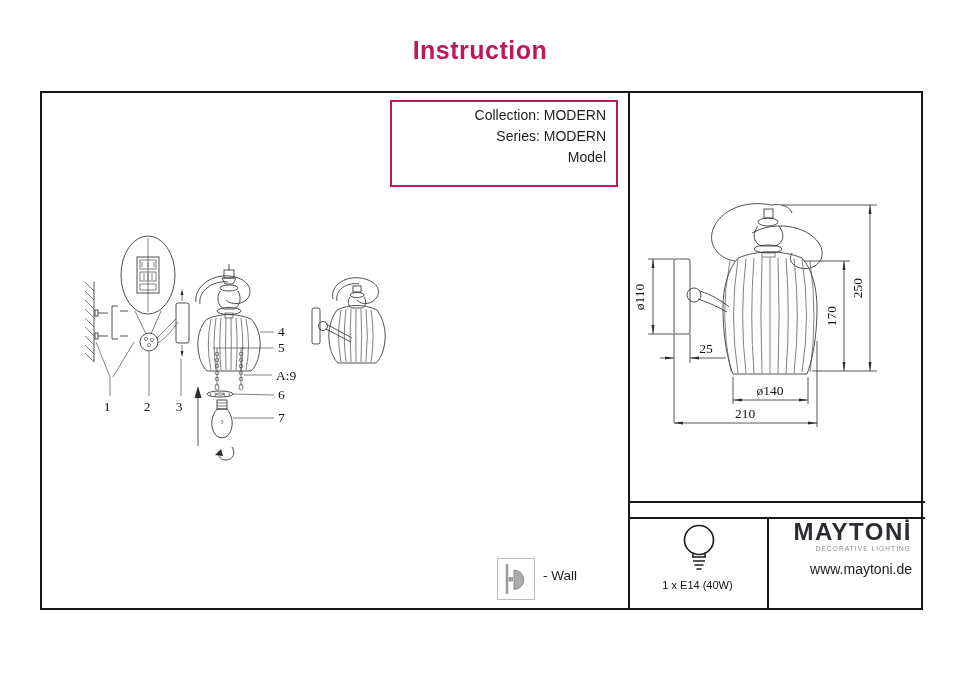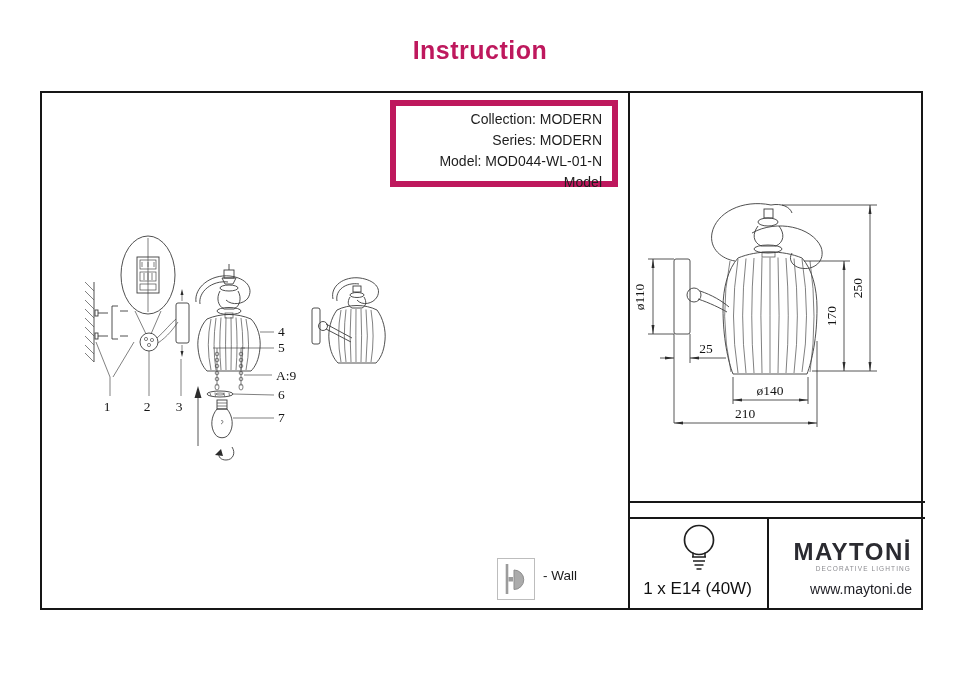--- a/index.html
+++ b/index.html
@@ -3,28 +3,28 @@
 <meta charset="utf-8">
 <style>
   html,body{margin:0;padding:0;background:#fff;}
   .page{position:relative;width:960px;height:678px;background:#fff;overflow:hidden;
         font-family:"Liberation Sans",sans-serif;color:#161616;}
   .abs{position:absolute;}
   .title{top:36px;left:0;width:960px;text-align:center;font-size:25px;font-weight:bold;
          letter-spacing:.5px;color:#be185d;}
   .frame{left:40px;top:91px;width:883px;height:519px;border:2px solid #161616;box-sizing:border-box;}
   .vdivider{left:586px;top:0;height:515px;width:0;border-left:2px solid #161616;}
-  .infobox{left:348px;top:7px;width:228px;height:87px;border:6px solid #be185d;box-sizing:border-box;
+  .infobox{left:348px;top:7px;width:228px;height:87px;border:2px solid #be185d;box-sizing:border-box;
            text-align:right;font-size:14px;line-height:21px;padding:3px 10px 0 17px;color:#1d1d1d;}
   .hline{left:586px;width:297px;border-top:2px solid #161616;height:0;}
   .vdivider2{left:725px;top:424px;height:91px;width:0;border-left:2px solid #161616;}
   .wallicon{left:455px;top:465px;width:38px;height:42px;border:1px solid #bdbdbd;box-sizing:border-box;}
   .walllabel{left:501px;top:475px;font-size:13.5px;color:#1a1a1a;}
-  .lampspec{left:586px;top:486px;width:139px;text-align:center;font-size:17px;color:#101010;}
-  .logocell{left:725px;top:424px;width:158px;height:107px;box-sizing:border-box;padding-top:22px;}
+  .lampspec{left:586px;top:486px;width:139px;text-align:center;font-size:11px;color:#101010;}
+  .logocell{left:725px;top:424px;width:158px;height:107px;box-sizing:border-box;padding-top:2px;}
   .brand{text-align:right;padding-right:13px;font-size:24px;font-weight:700;letter-spacing:1.5px;
          color:#2b2b31;line-height:26px;}
   .tagline{text-align:right;padding-right:14px;font-size:6.5px;letter-spacing:1.1px;color:#8b8b90;}
   .website{text-align:right;padding-right:13px;font-size:14px;color:#1c1c22;margin-top:9px;}
   svg{display:block;}
   svg .ln{fill:none;stroke:#3c3c3c;stroke-width:.9;}
   svg .thin{fill:none;stroke:#4a4a4a;stroke-width:.7;}
   svg .dim{fill:none;stroke:#2c2c2c;stroke-width:.8;}
   svg .ah{fill:#2c2c2c;stroke:none;}
   svg text{font-family:"Liberation Serif",serif;font-size:13.5px;fill:#141414;}
@@ -36,21 +36,20 @@
 
   <div class="abs title">Instruction</div>
 
   <div class="abs frame">
 
     <div class="abs vdivider"></div>
 
     <div class="abs infobox">
       <div>Collection: MODERN</div>
       <div>Series: MODERN</div>
-      <div>Model: MOD044-WL-01-N</div>
       <div>Model</div>
     </div>
 
     <svg class="abs" style="left:18px;top:133px;" width="410" height="245" viewBox="0 0 410 245">
 
       <g>
         <path class="ln" d="M34,56 L34,136"></path>
         <path class="thin" d="M34,65 L25,56 M34,74 L25,65 M34,83 L25,74 M34,92 L25,83 M34,101 L25,92
                               M34,110 L25,101 M34,119 L25,110 M34,128 L25,119 M34,136 L25,127"></path>
       </g>

